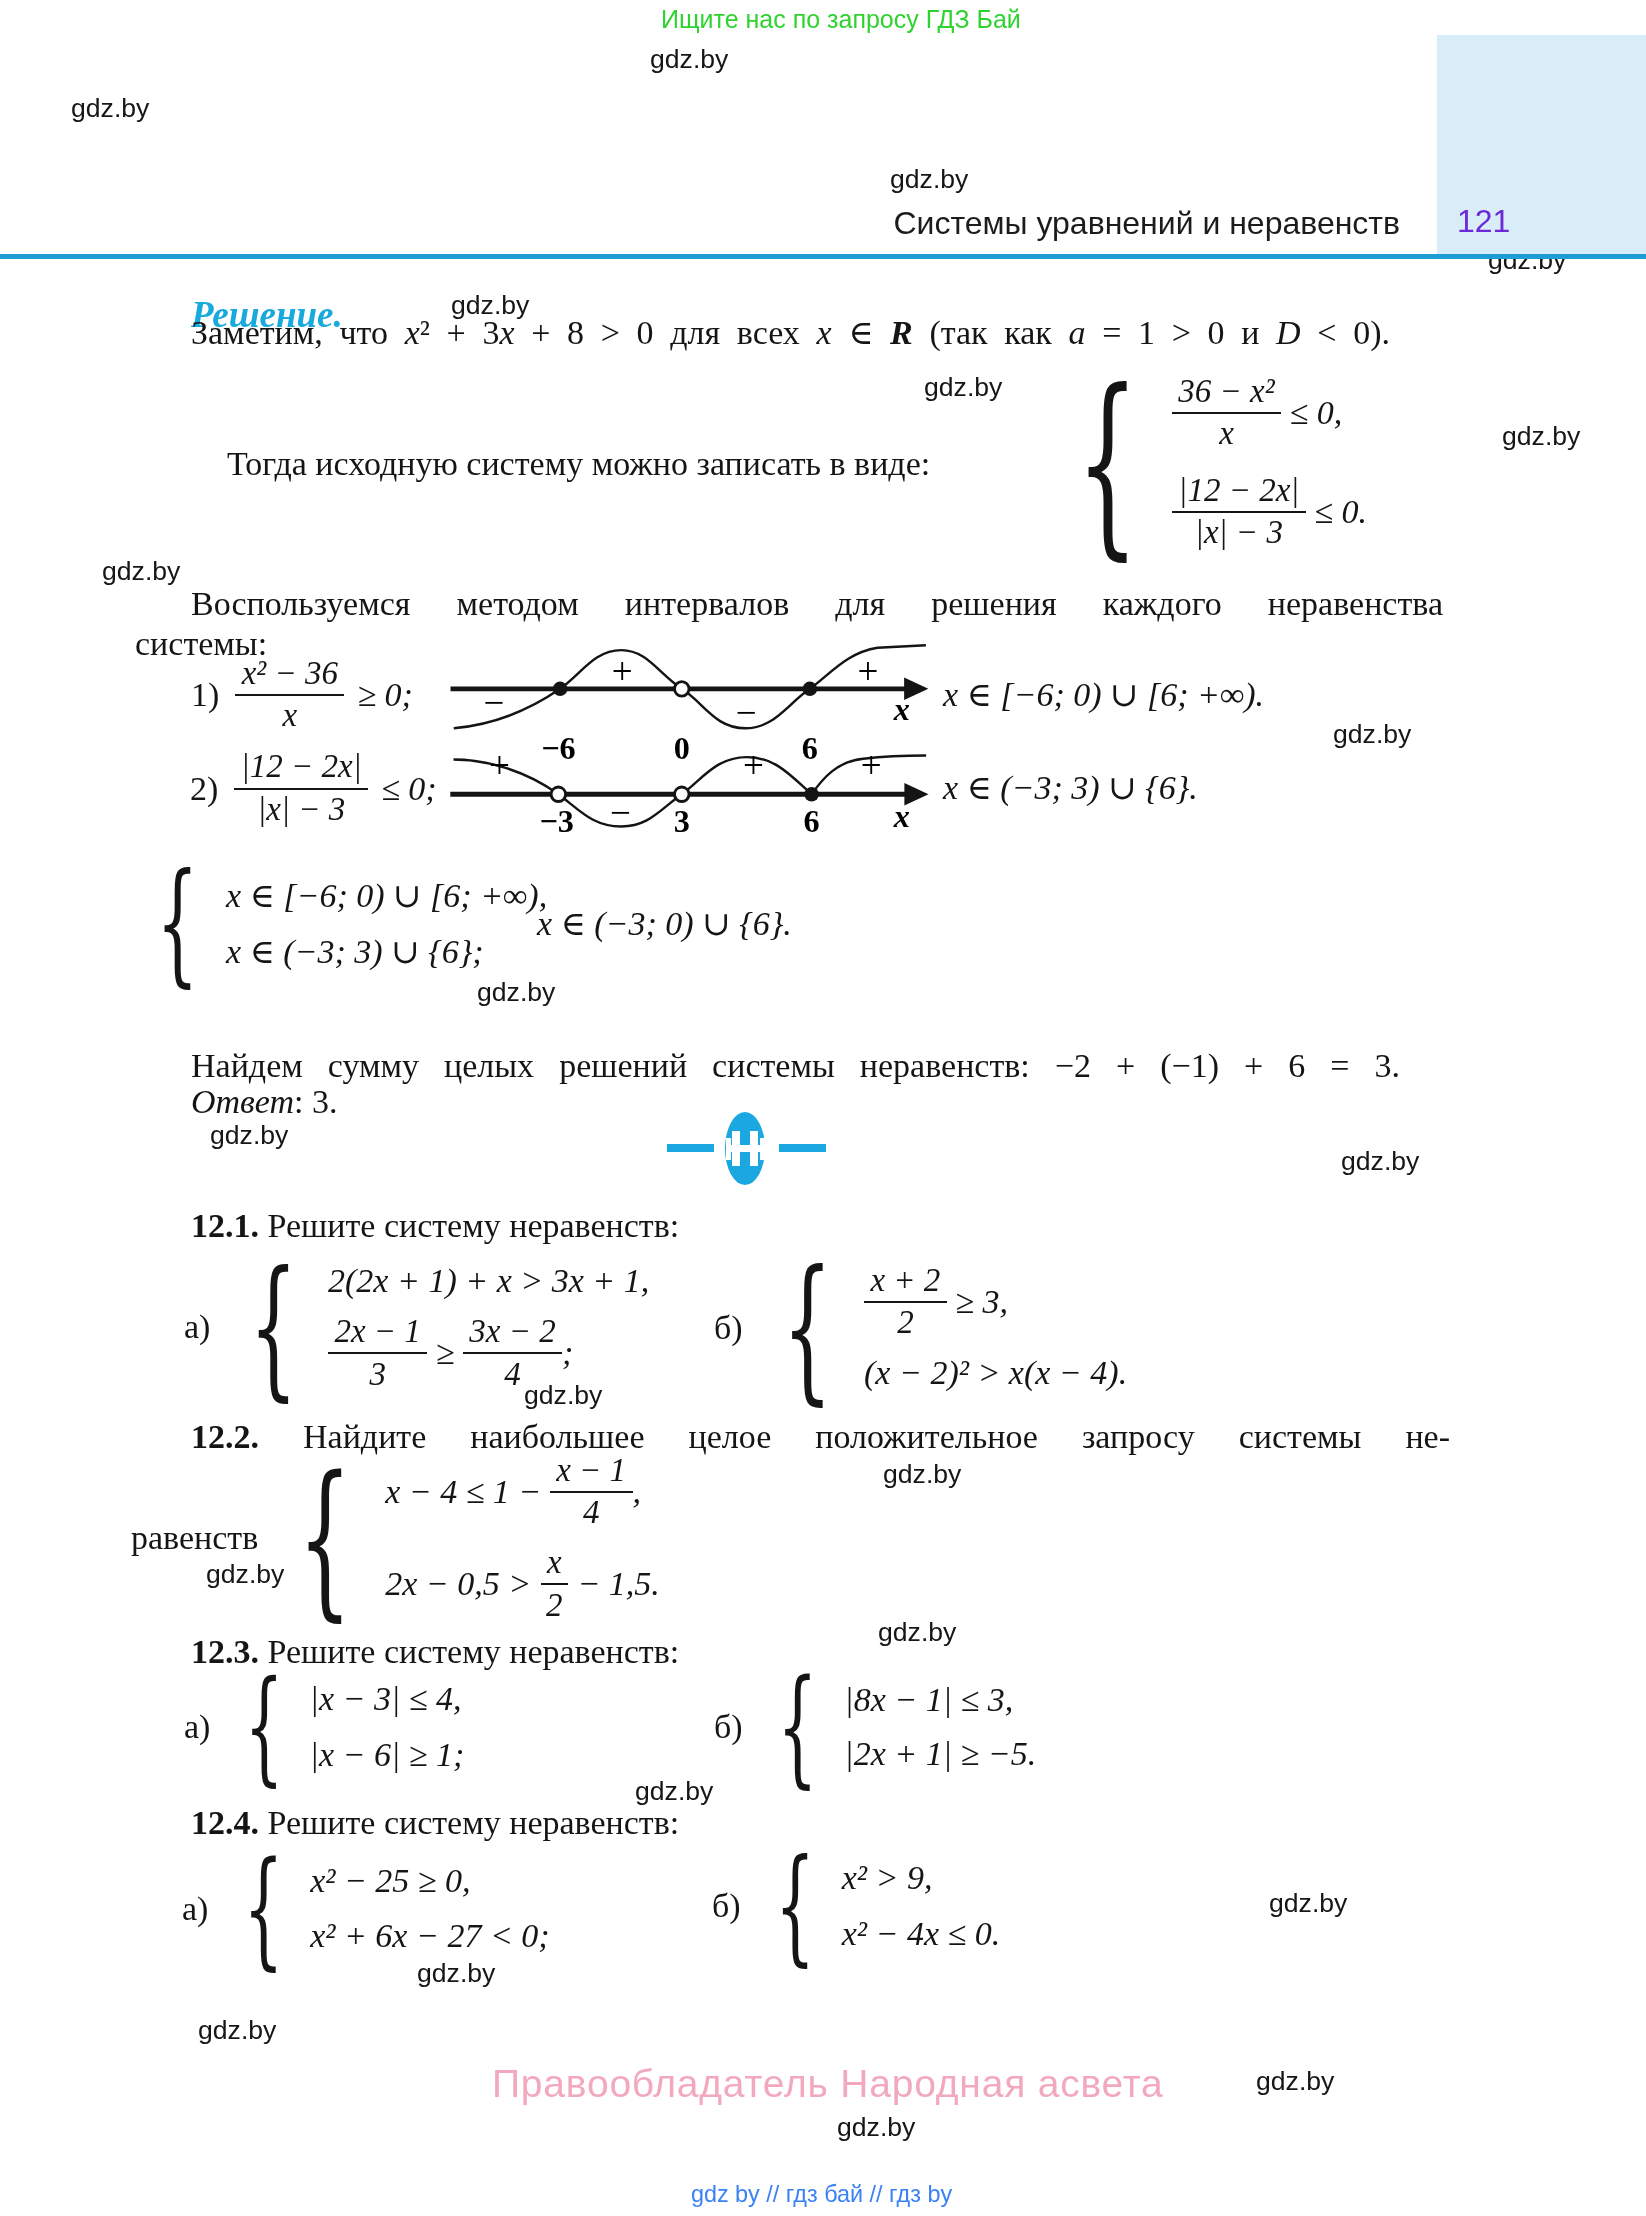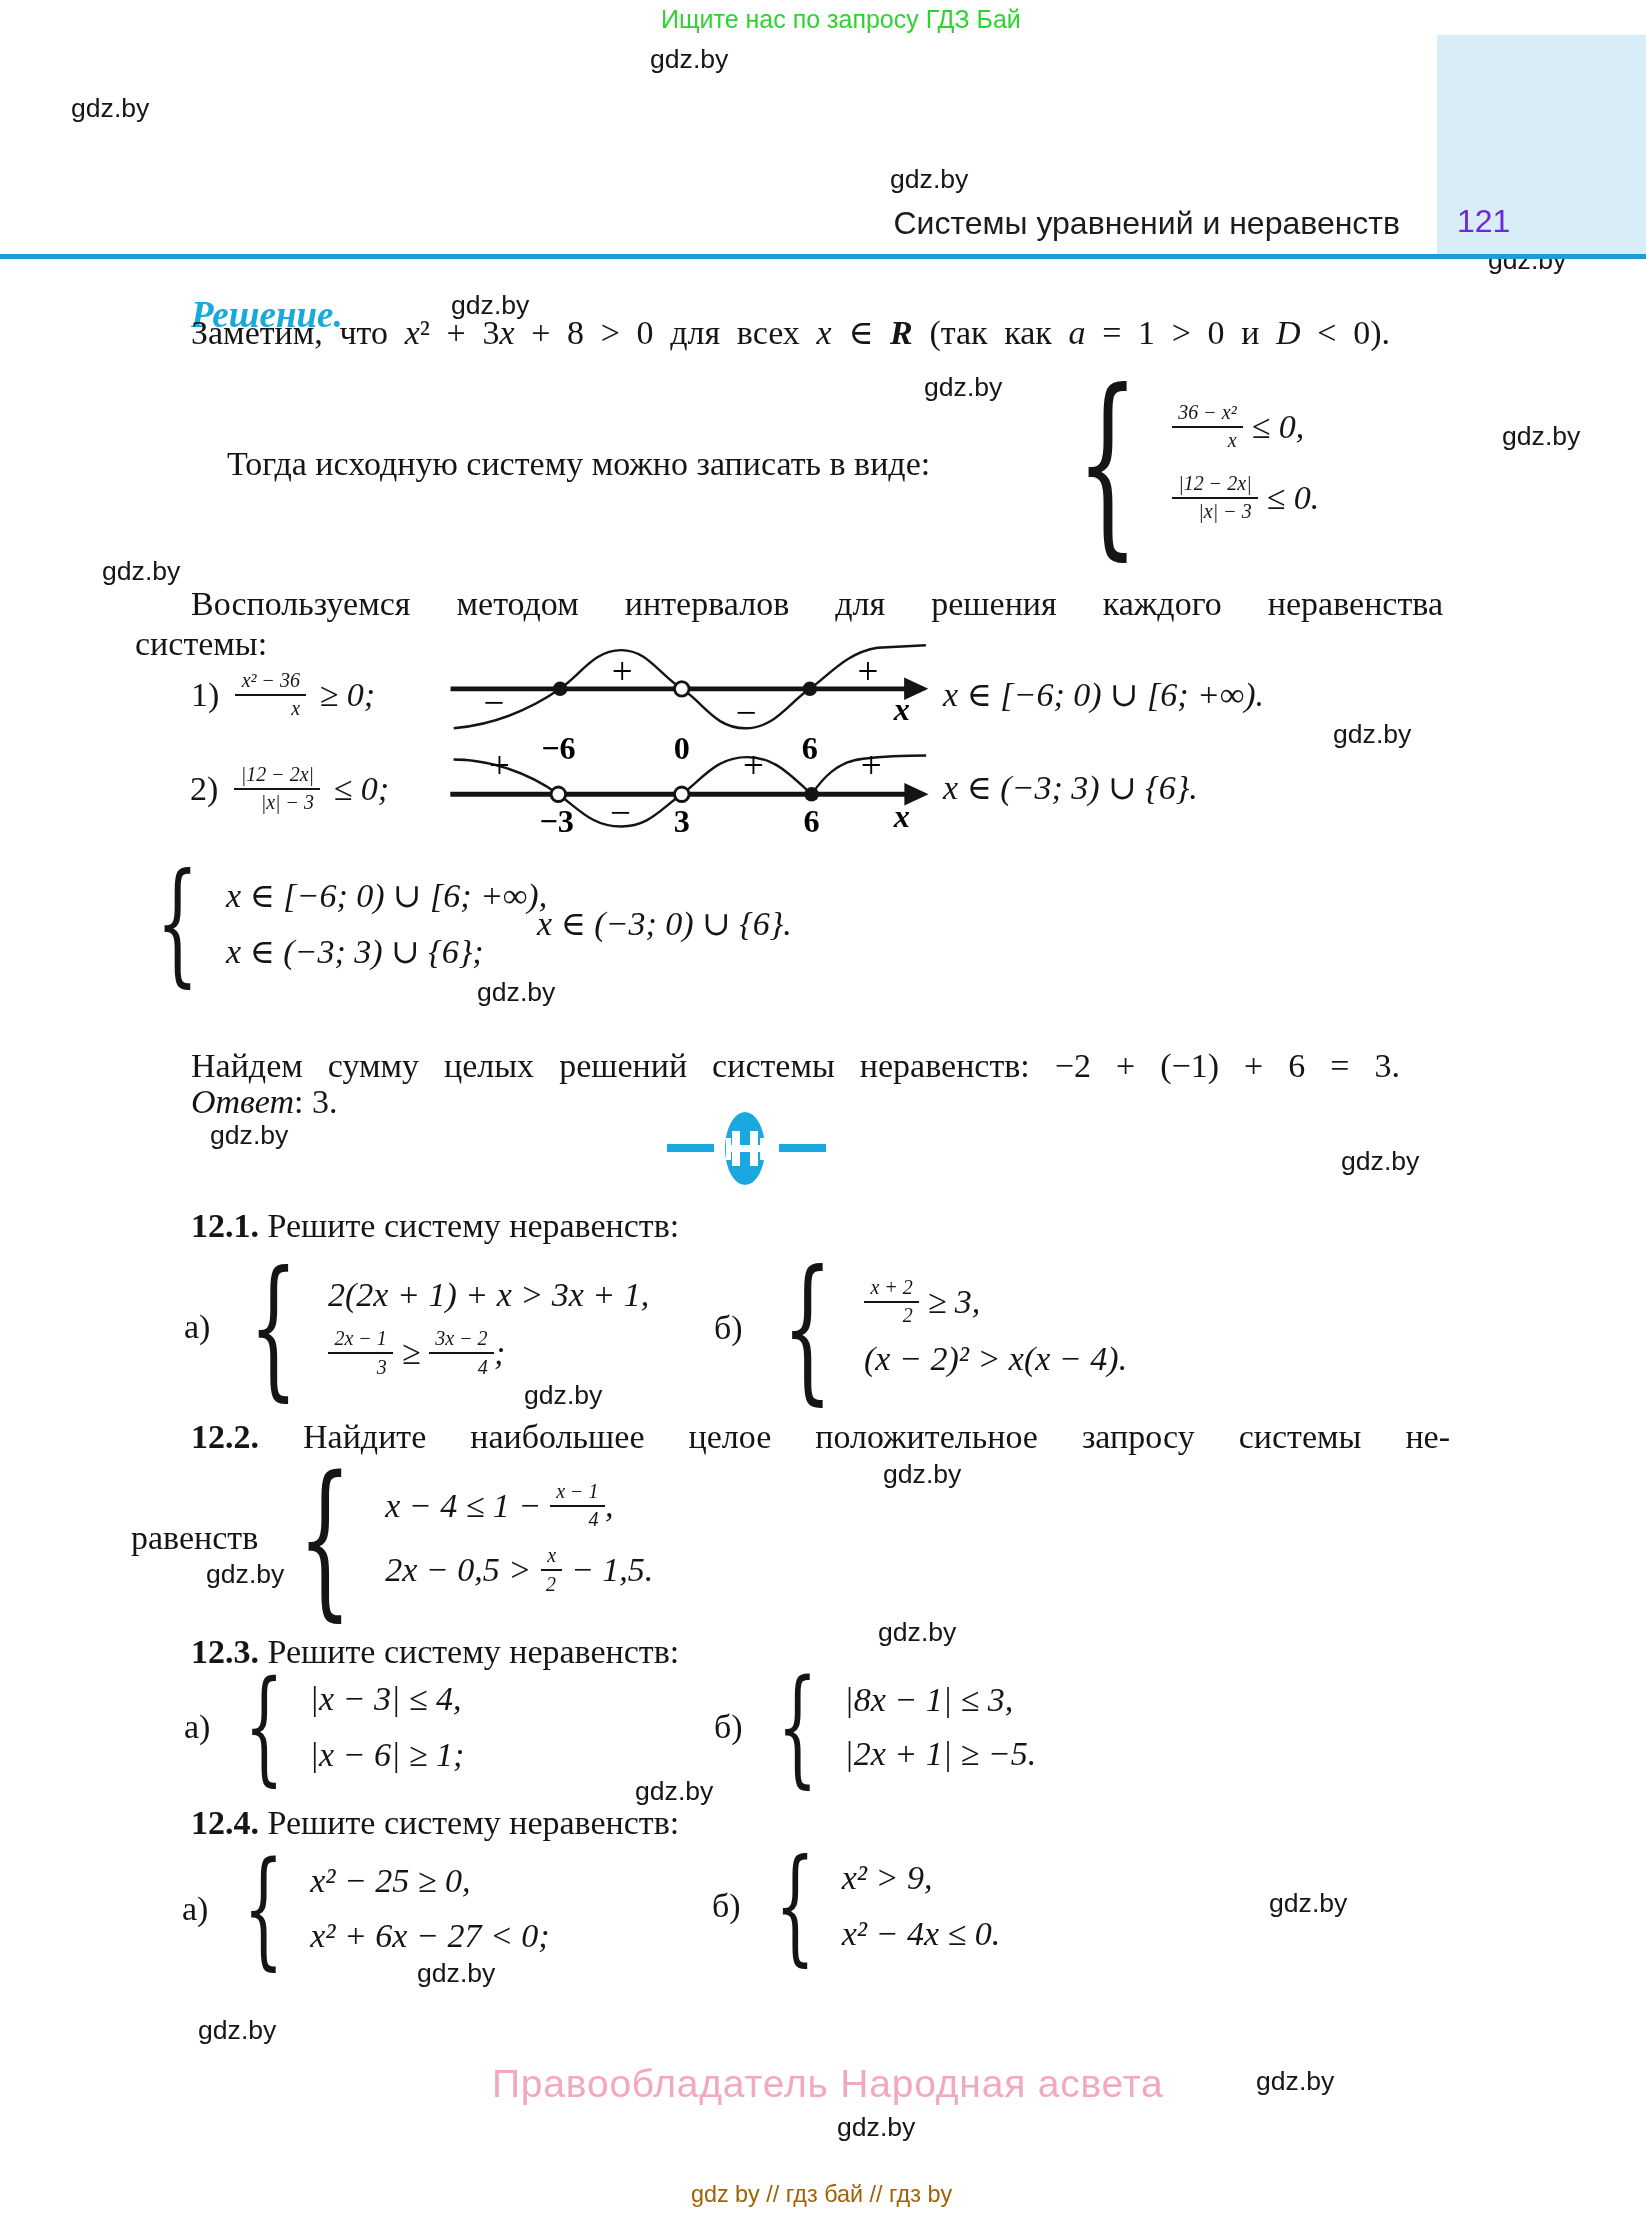--- a/index.html
+++ b/index.html
@@ -7,21 +7,21 @@
         font-family:"Liberation Serif","DejaVu Serif",serif;color:#151515;overflow:hidden;}
   .abs{position:absolute;}
   .wm{position:absolute;font-family:"Liberation Sans","DejaVu Sans",sans-serif;
       font-size:26.6px;color:#161616;white-space:nowrap;}
   .sans{font-family:"Liberation Sans","DejaVu Sans",sans-serif;}
   .line{position:absolute;font-size:34px;white-space:nowrap;}
   .just{white-space:normal;text-align:justify;text-align-last:justify;}
   .math{font-style:italic;}
   .it{font-style:italic;}
   .bd{font-weight:bold;}
-  .frac{display:inline-flex;flex-direction:column;align-items:flex-end;font-style:italic;font-size:20px;}
+  .frac{display:inline-flex;flex-direction:column;align-items:center;font-style:italic;font-size:33px;}
   .frac .num{display:block;padding:0 6.4px 2.4px;border-bottom:2.4px solid #151515;line-height:1.08;}
   .frac .den{display:block;padding:2.4px 6.4px 0;line-height:1.08;}
   .sys{position:absolute;display:flex;align-items:center;}
   .sys .lab{font-size:34px;margin-right:14.5px;}
   .sys .rows{display:flex;flex-direction:column;justify-content:center;}
   .row{display:flex;align-items:center;white-space:pre;font-size:34px;}
   .brace{font-family:"DejaVu Serif","Liberation Serif",serif;line-height:0.92;
          transform:scaleX(.5);transform-origin:50% 50%;font-weight:400;margin-right:1.6px;}
   .ax-num{font-weight:bold;font-size:40px;font-family:"Liberation Serif","DejaVu Serif",serif;}
   .ax-sign{font-size:46px;font-family:"Liberation Serif","DejaVu Serif",serif;}
@@ -246,16 +246,16 @@
   <div class="sys" style="left:712px;top:1847px;height:118px;">
     <span class="lab">б)</span>
     <span class="brace" style="font-size:126px;">{</span>
     <span class="rows" style="margin-left:4.8px;">
       <span class="row math" style="margin-bottom:17.7px;">x² &gt; 9,</span>
       <span class="row math">x² − 4x ≤ 0.</span>
     </span>
   </div>
 
   <div class="abs sans" style="left:492px;top:2062px;font-size:39px;letter-spacing:0.8px;color:#F2A9BE;white-space:nowrap;">Правообладатель Народная асвета</div>
-  <div class="abs sans" style="left:0;top:2181px;width:1643px;text-align:center;font-size:23.4px;color:#a16207;">gdz by  //  гдз бай  //  гдз by</div>
+  <div class="abs sans" style="left:0;top:2181px;width:1643px;text-align:center;font-size:23.4px;color:#3b82f6;">gdz by  //  гдз бай  //  гдз by</div>
 
 </div>
 
 
 </body></html>

